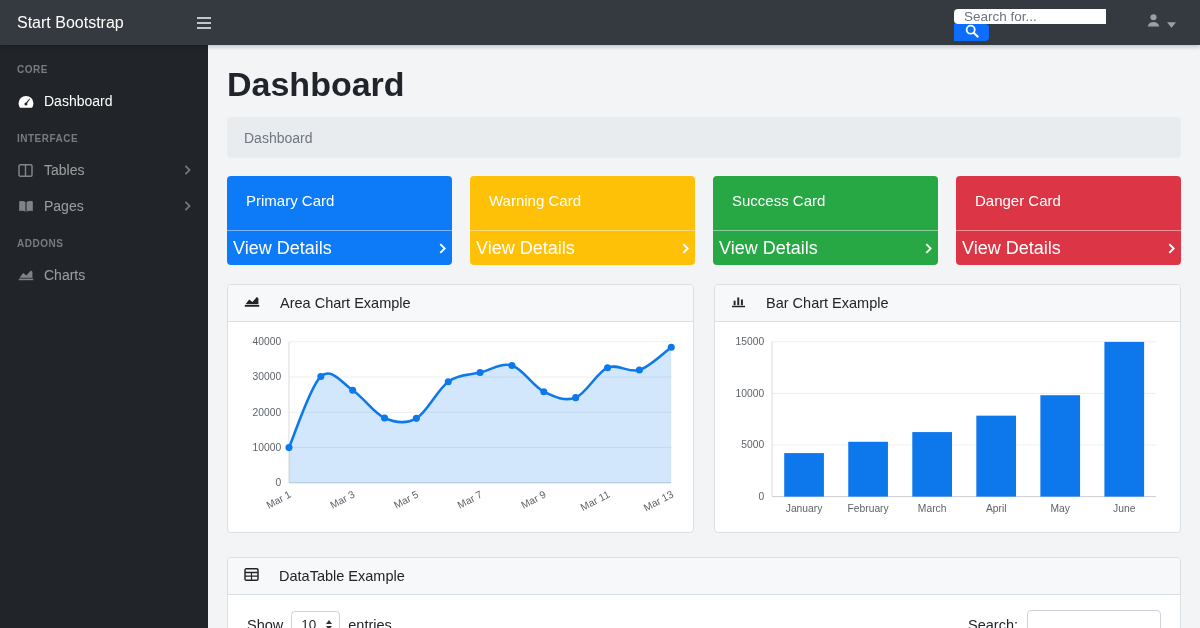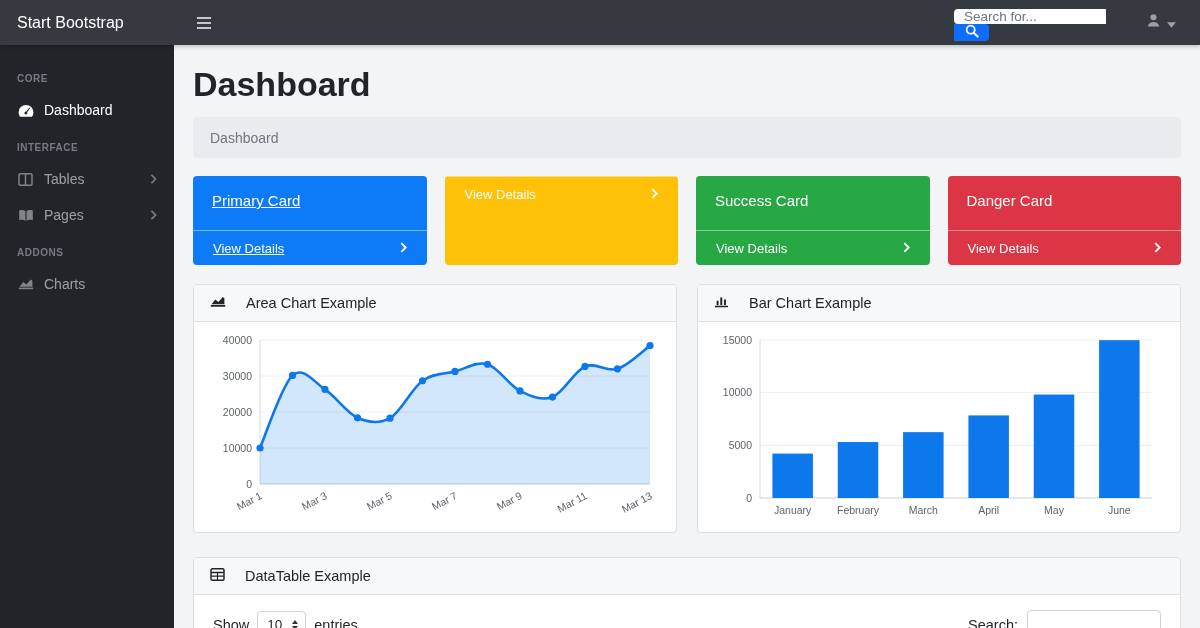--- a/index.html
+++ b/index.html
@@ -17,21 +17,21 @@
   .search-form { display:flex; height:28px; margin-right:39px;flex-direction:column; }
   .search-input { width:152px; height:28px; border:none; border-radius:4px 0 0 4px; padding:0 10px;
                   font-size:13.5px; font-family:"Liberation Sans",sans-serif; color:#495057; outline:none; }
   .search-input::placeholder { color:#6c757d; }
   .search-btn { width:35px; height:28px; background:#0d6efd; border:none; border-radius:0 4px 4px 0;
                 display:flex; align-items:center; justify-content:center; cursor:pointer; }
   .user-menu { display:flex; align-items:center; gap:5px; margin-right:24px; cursor:pointer; }
 
   
   .body-row { flex:1; display:flex; min-height:0; }
-  .sidebar { width:174px; background:#212529; flex-shrink:0; padding-top:14px; }
+  .sidebar { width:208px; background:#212529; flex-shrink:0; padding-top:5px; }
   .sb-heading { padding:14px 17px 8px; font-size:10px; font-weight:bold; letter-spacing:.5px;
                 color:#767c83; text-transform:uppercase; }
   .sb-item { display:flex; align-items:center; gap:10px; padding:10px 17px; font-size:14px;
              color:rgba(255,255,255,.55); cursor:pointer; text-decoration:none; }
   .sb-item .sb-icon { width:17px; display:flex; justify-content:center; opacity:.55; }
   .sb-item.active { color:#fff; }
   .sb-item.active .sb-icon { opacity:1; }
   .sb-chevron { margin-left:auto; opacity:.5; display:flex; }
 
   
@@ -39,21 +39,21 @@
   .page-title { margin-top:20px; font-size:34px; font-weight:600; color:#21252b; }
   .breadcrumb { margin-top:13px; height:41px; background:#e9ecef; border-radius:4px;
                 display:flex; align-items:center; padding:0 17px; font-size:14px; color:#6e7681; }
 
   
   .cards-row { margin-top:18px; display:grid; grid-template-columns:repeat(4,1fr); gap:18px; }
   .stat-card { height:89px; border-radius:4px; color:#fff; display:flex; flex-direction:column; overflow:hidden; }
   .stat-card .stat-title { padding:16px 19px; font-size:15px; flex:1; }
   .stat-card .stat-footer { height:35px; border-top:1px solid rgba(255,255,255,.45);
                             display:flex; align-items:center; justify-content:space-between;
-                            padding:0 20px; font-size:13px; cursor:pointer; }
+                            padding:0 6px; font-size:18px; cursor:pointer; }
 
   
   .charts-row { margin-top:19px; display:grid; grid-template-columns:1fr 1fr; gap:20px; }
   .panel { background:#fff; border:1px solid #dadfe3; border-radius:4px; overflow:hidden; }
   .panel-header { background:#f7f8f9; border-bottom:1px solid #dadfe3; padding:10px 16px;
                   font-size:14.5px; color:#212529; display:flex; align-items:center; gap:20px; }
   .panel-body { padding:8px 10px 6px; }
   .chart-svg { display:block; width:100%; }
   .tick-label { font-size:10.5px; fill:#5d6369; font-family:"Liberation Sans",sans-serif; }
 
@@ -177,30 +177,31 @@
 
     </aside>
 
     <main class="main">
       <h1 class="page-title">Dashboard</h1>
       <div class="breadcrumb">
         <span>Dashboard</span>
       </div>
 
       <div class="cards-row">
-        <div class="stat-card" style="background: rgb(13, 123, 248); text-decoration: underline;">
+        <div class="stat-card" style="background: rgb(13, 123, 248);">
           <div class="stat-title">Primary Card</div>
           <div class="stat-footer">
             <span>View Details</span>
             <span><svg width="7" height="11" viewBox="0 0 8 12">
                   <path d="M1.5 1l5 5-5 5" fill="none" stroke="#fff" stroke-width="2.2"></path>
                 </svg></span>
           </div>
         </div>
         <div class="stat-card" style="background: rgb(255, 193, 7);">
+          <div class="stat-title">Warning Card</div>
           <div class="stat-footer">
             <span>View Details</span>
             <span><svg width="7" height="11" viewBox="0 0 8 12">
                   <path d="M1.5 1l5 5-5 5" fill="none" stroke="#fff" stroke-width="2.2"></path>
                 </svg></span>
           </div>
         </div>
         <div class="stat-card" style="background: rgb(40, 167, 69);">
           <div class="stat-title">Success Card</div>
           <div class="stat-footer">

